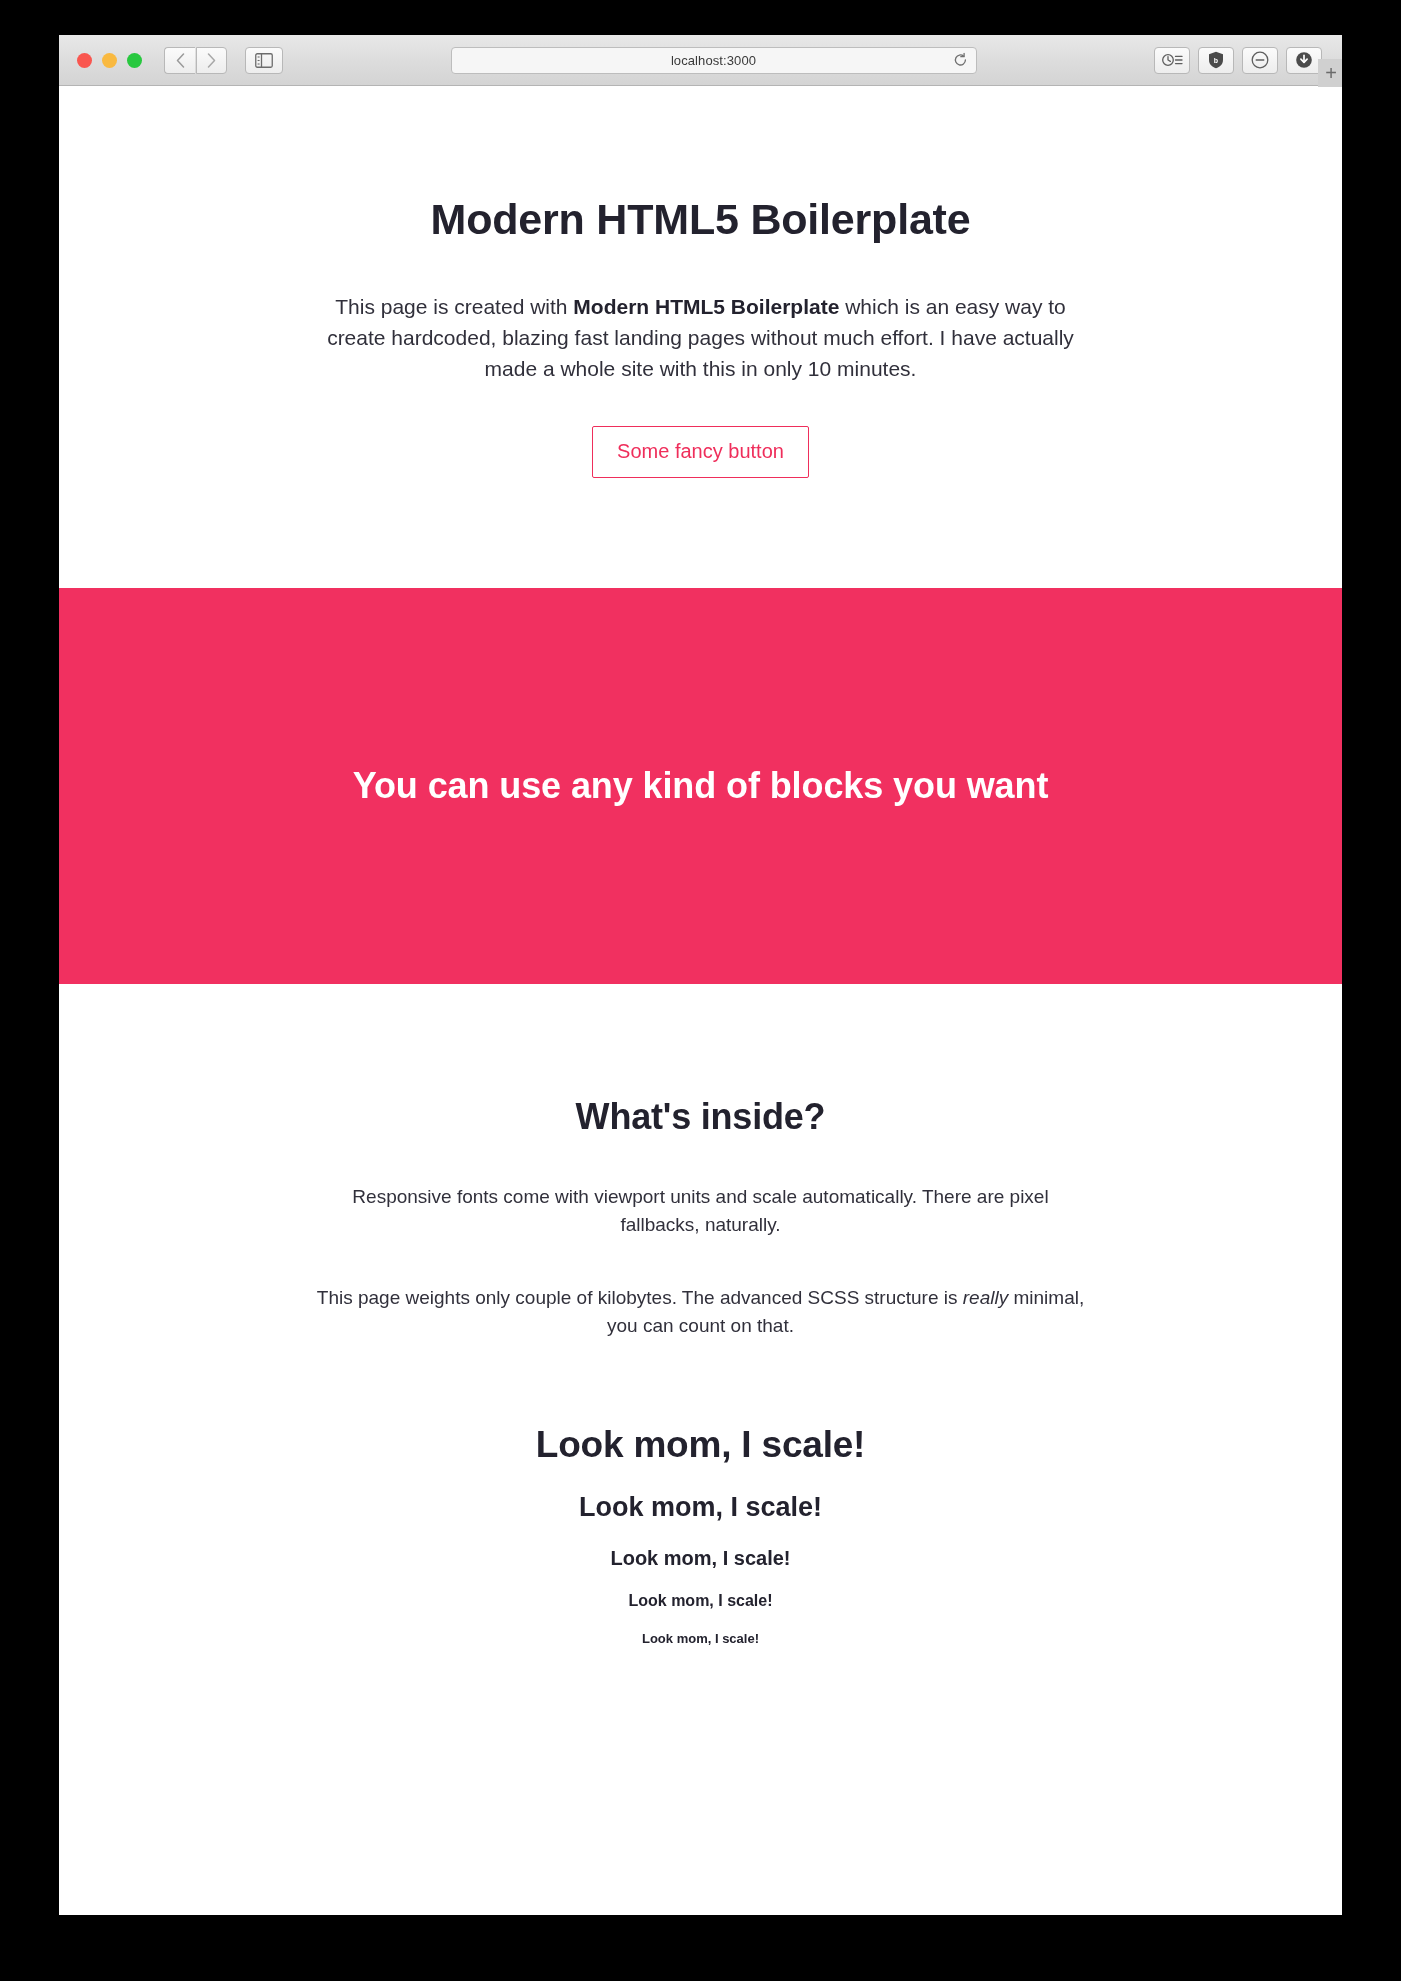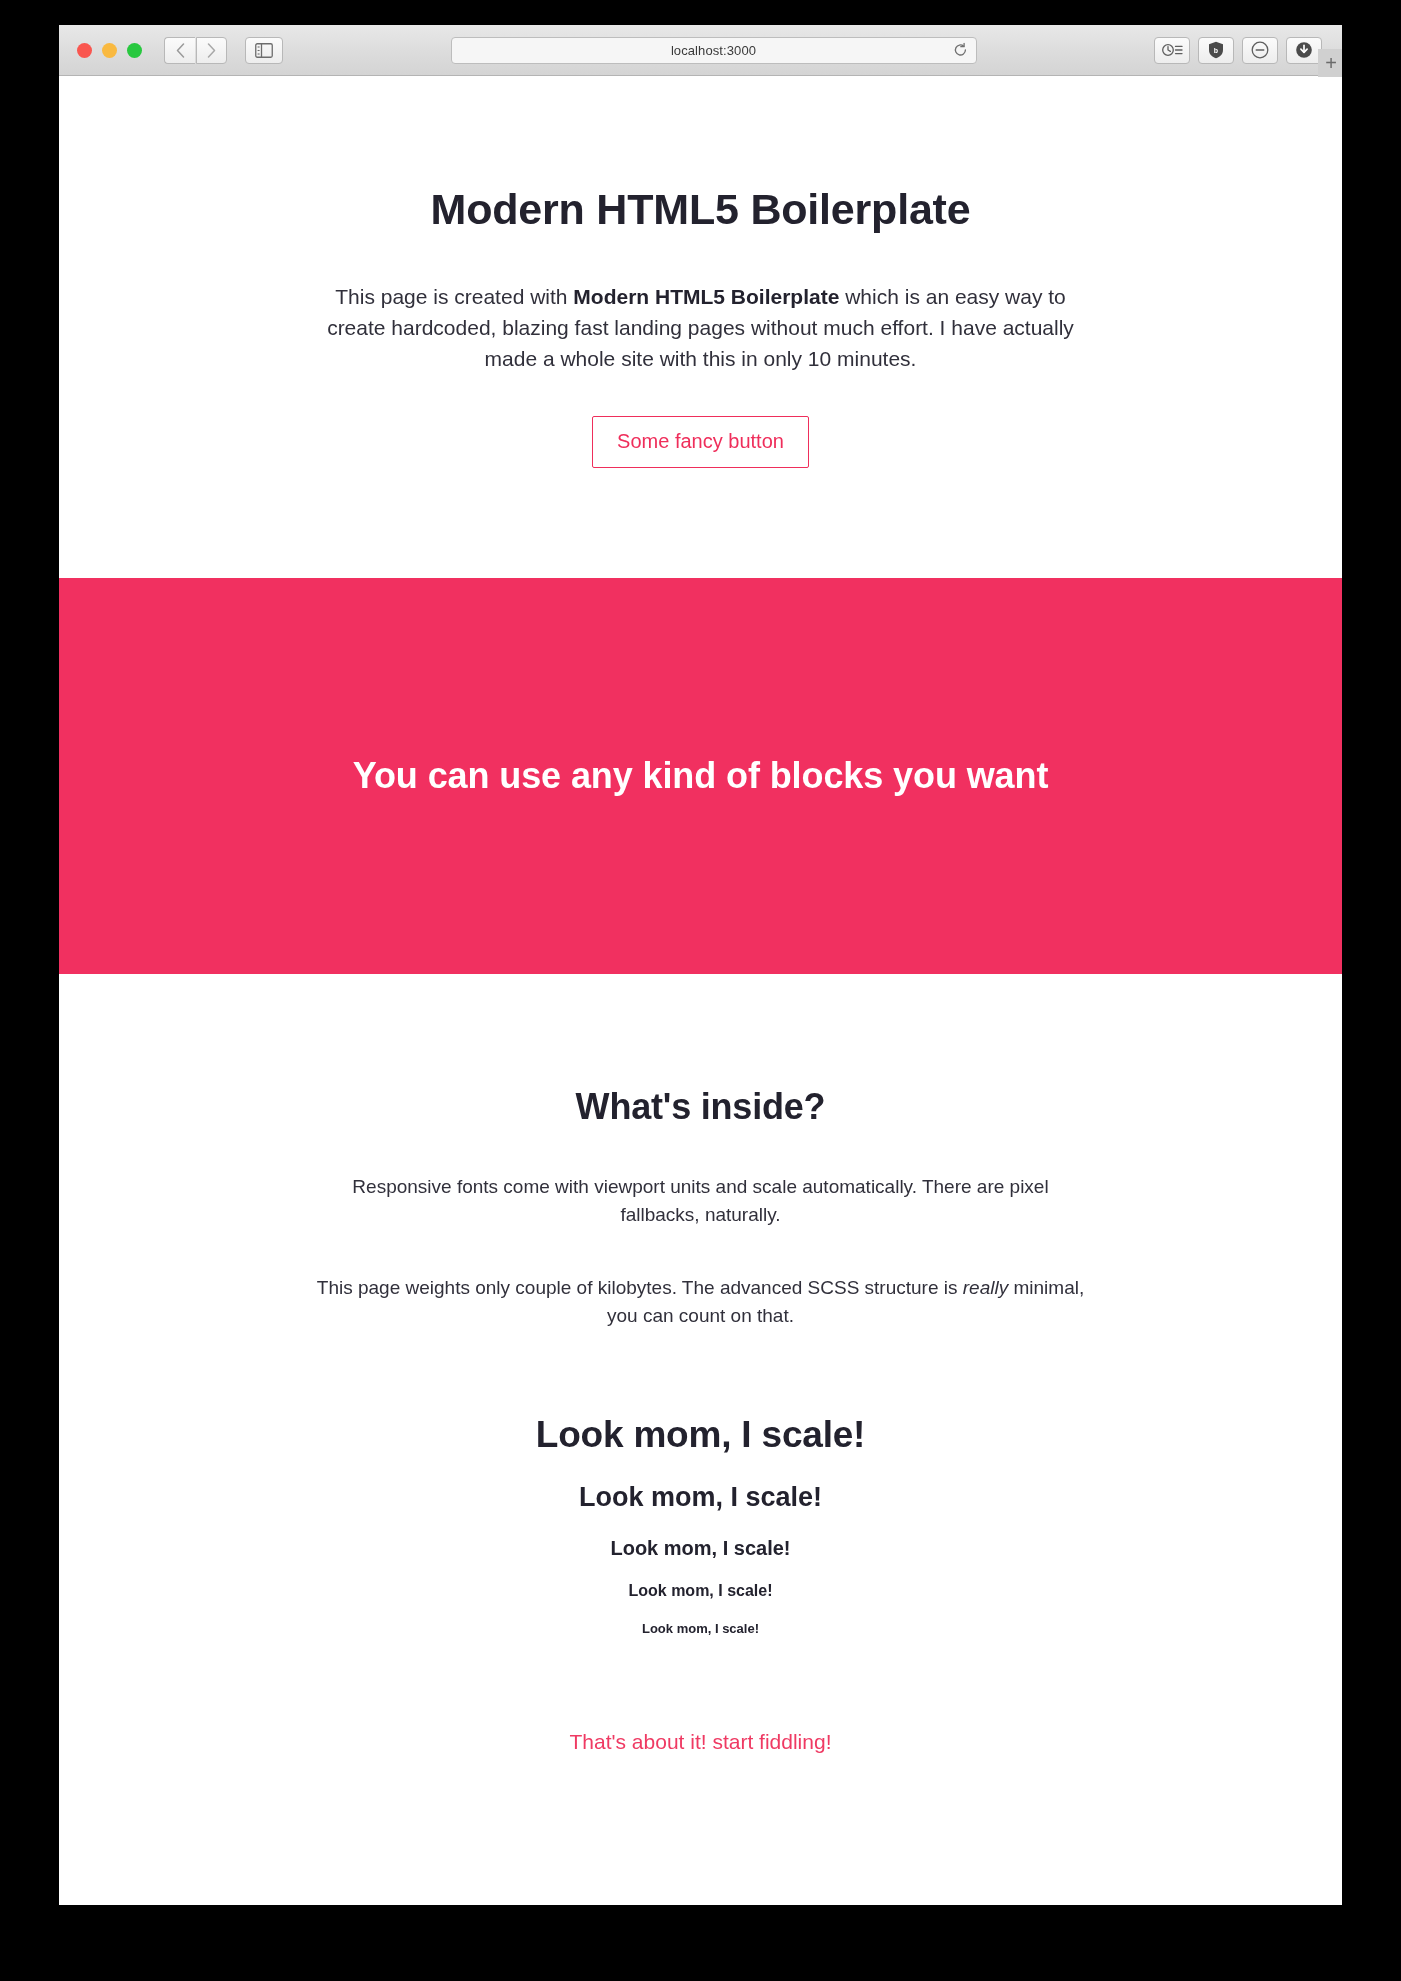--- a/index.html
+++ b/index.html
@@ -16,21 +16,21 @@
     position: relative;
     width: 1401px;
     height: 1981px;
     background: #000000;
   }
 
   
   .browser-window {
     position: absolute;
     left: 59px;
-    top: 25px;
+    top: 35px;
     width: 1283px;
     height: 1880px;
     background: #ffffff;
     box-shadow: 0 6px 34px rgba(0,0,0,0.55);
     overflow: hidden;
     display: flex;
     flex-direction: column;
   }
 
   
@@ -418,19 +418,16 @@
       </section>
 
       <section class="scale-section">
         <h1 class="s1">Look mom, I scale!</h1>
         <h2 class="s2">Look mom, I scale!</h2>
         <h3 class="s3">Look mom, I scale!</h3>
         <h4 class="s4">Look mom, I scale!</h4>
         <h5 class="s5">Look mom, I scale!</h5>
       </section>
 
-      <div class="footer-link-row">
-        <a class="footer-link">That's about it! start fiddling!</a>
-      </div>
 
     </div>
   </div>
 </div>
 
 </body></html>

